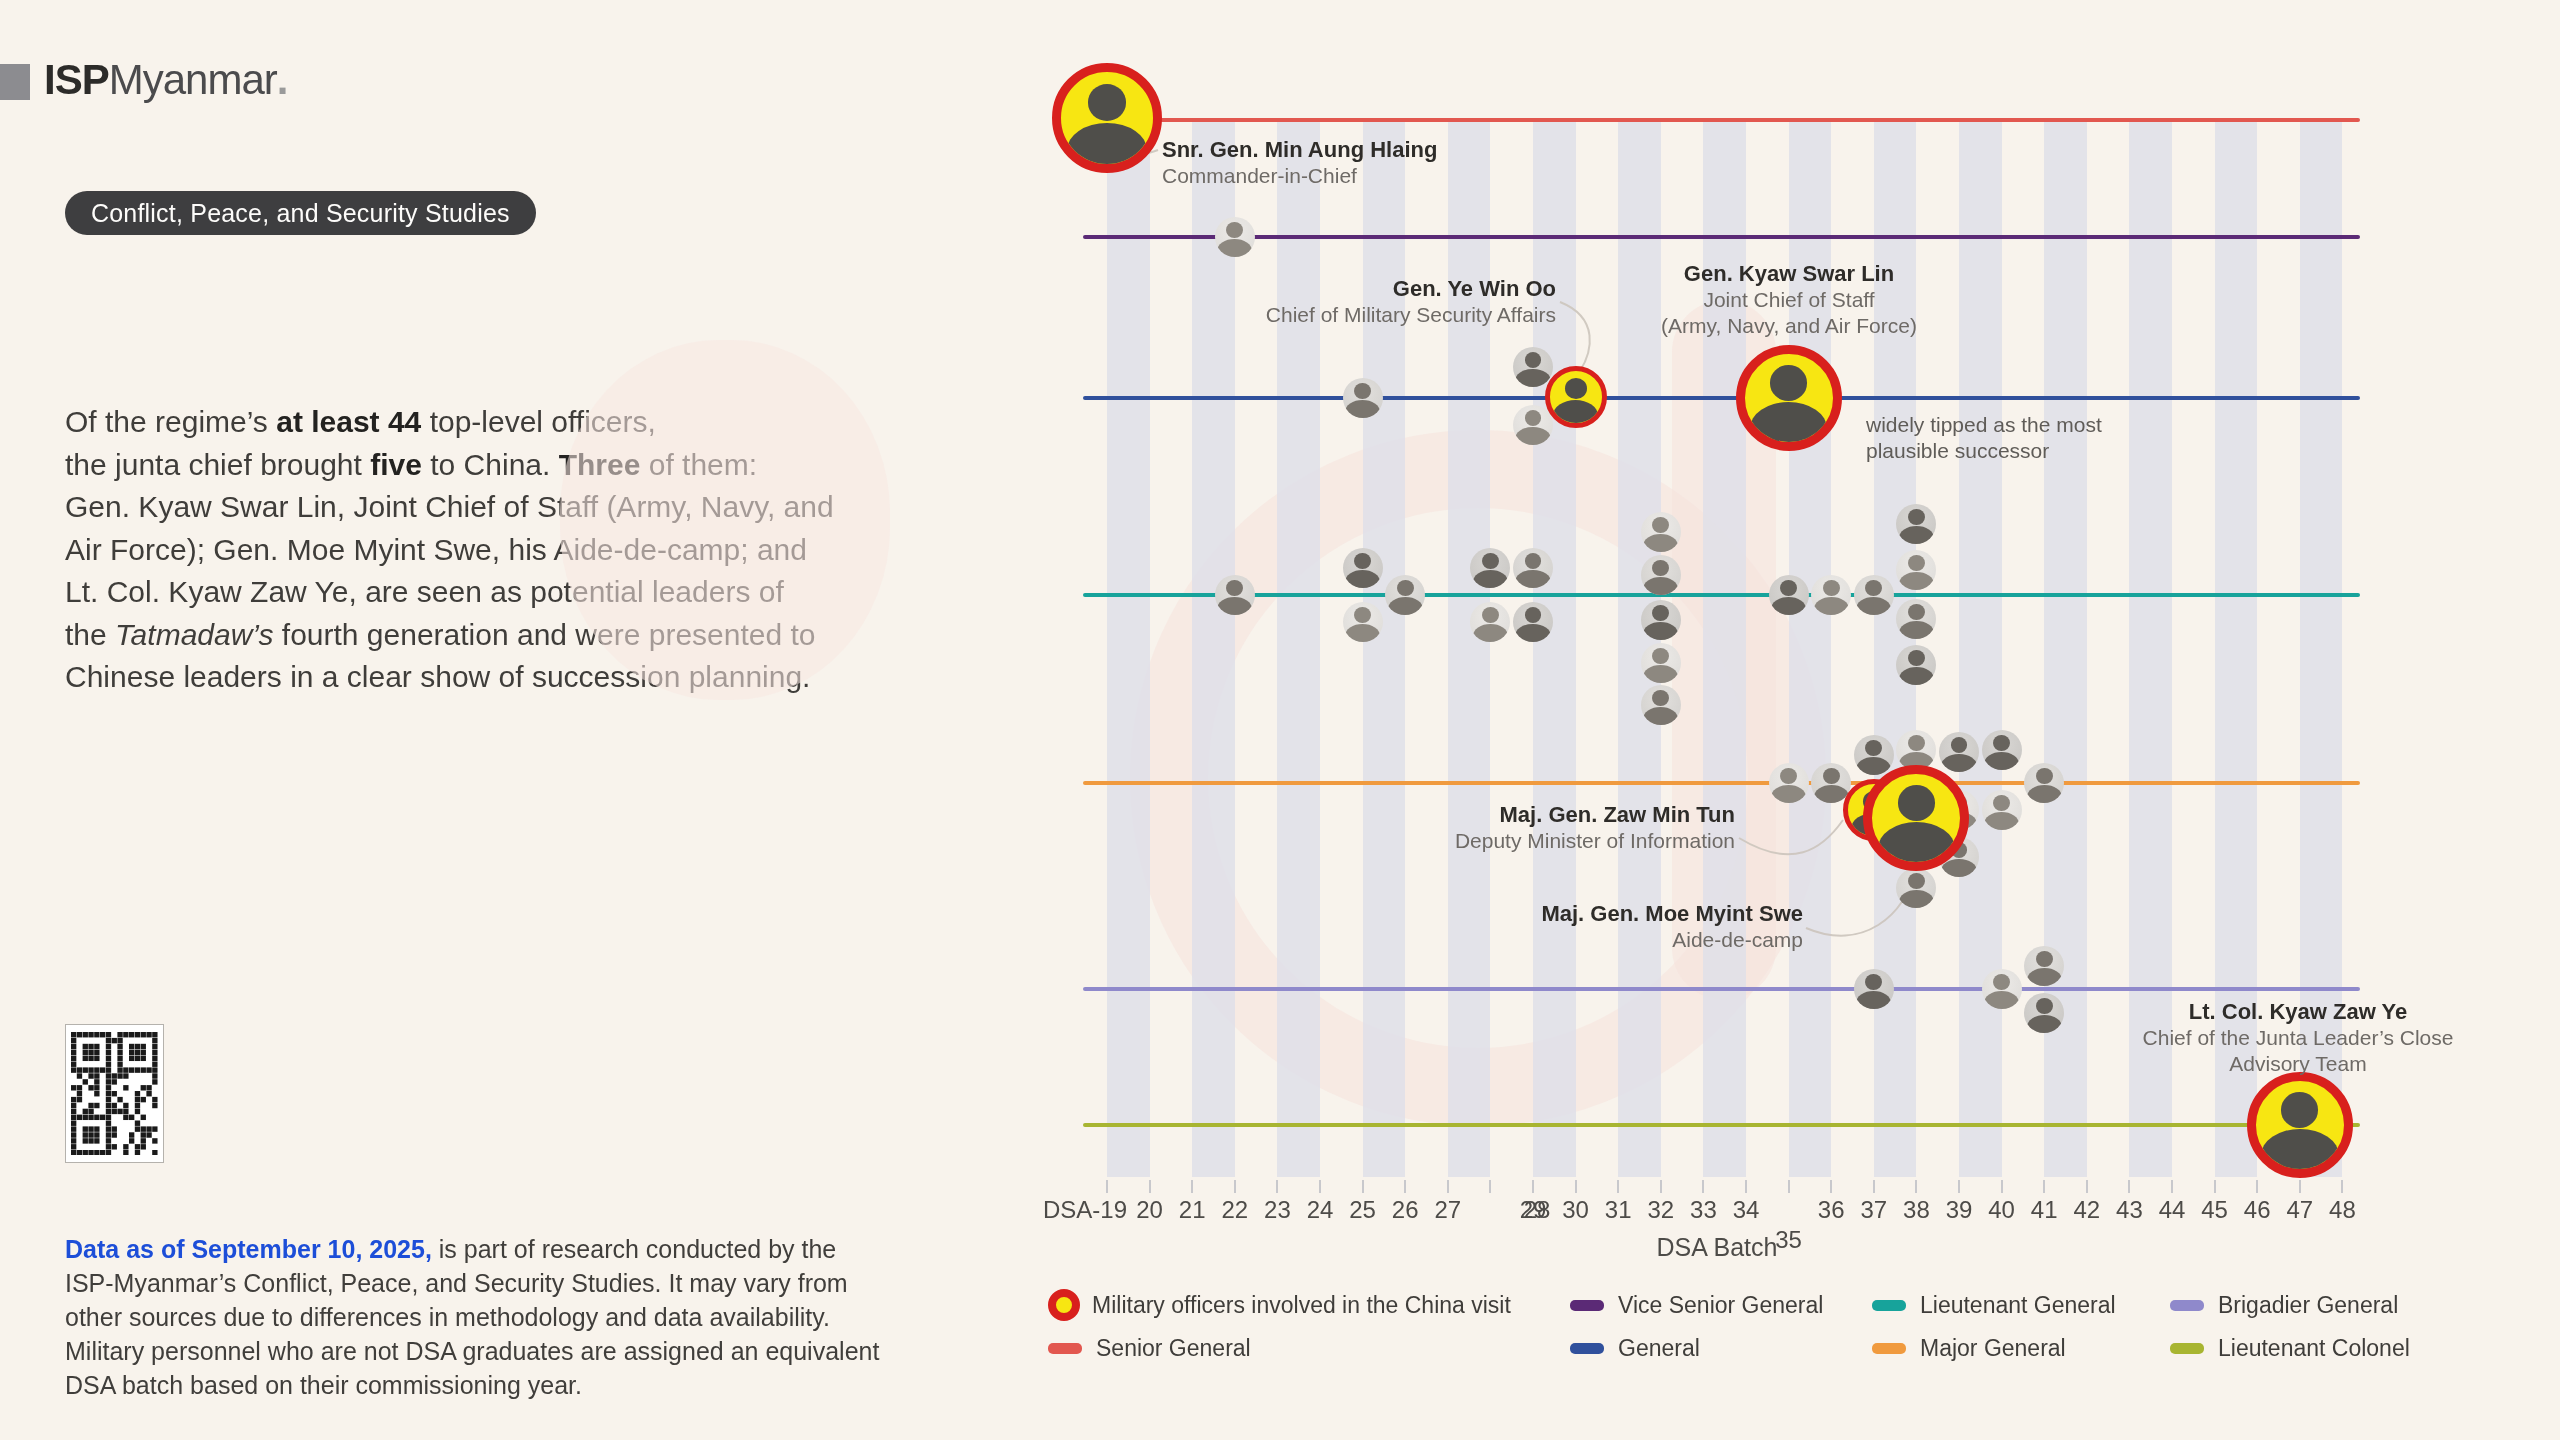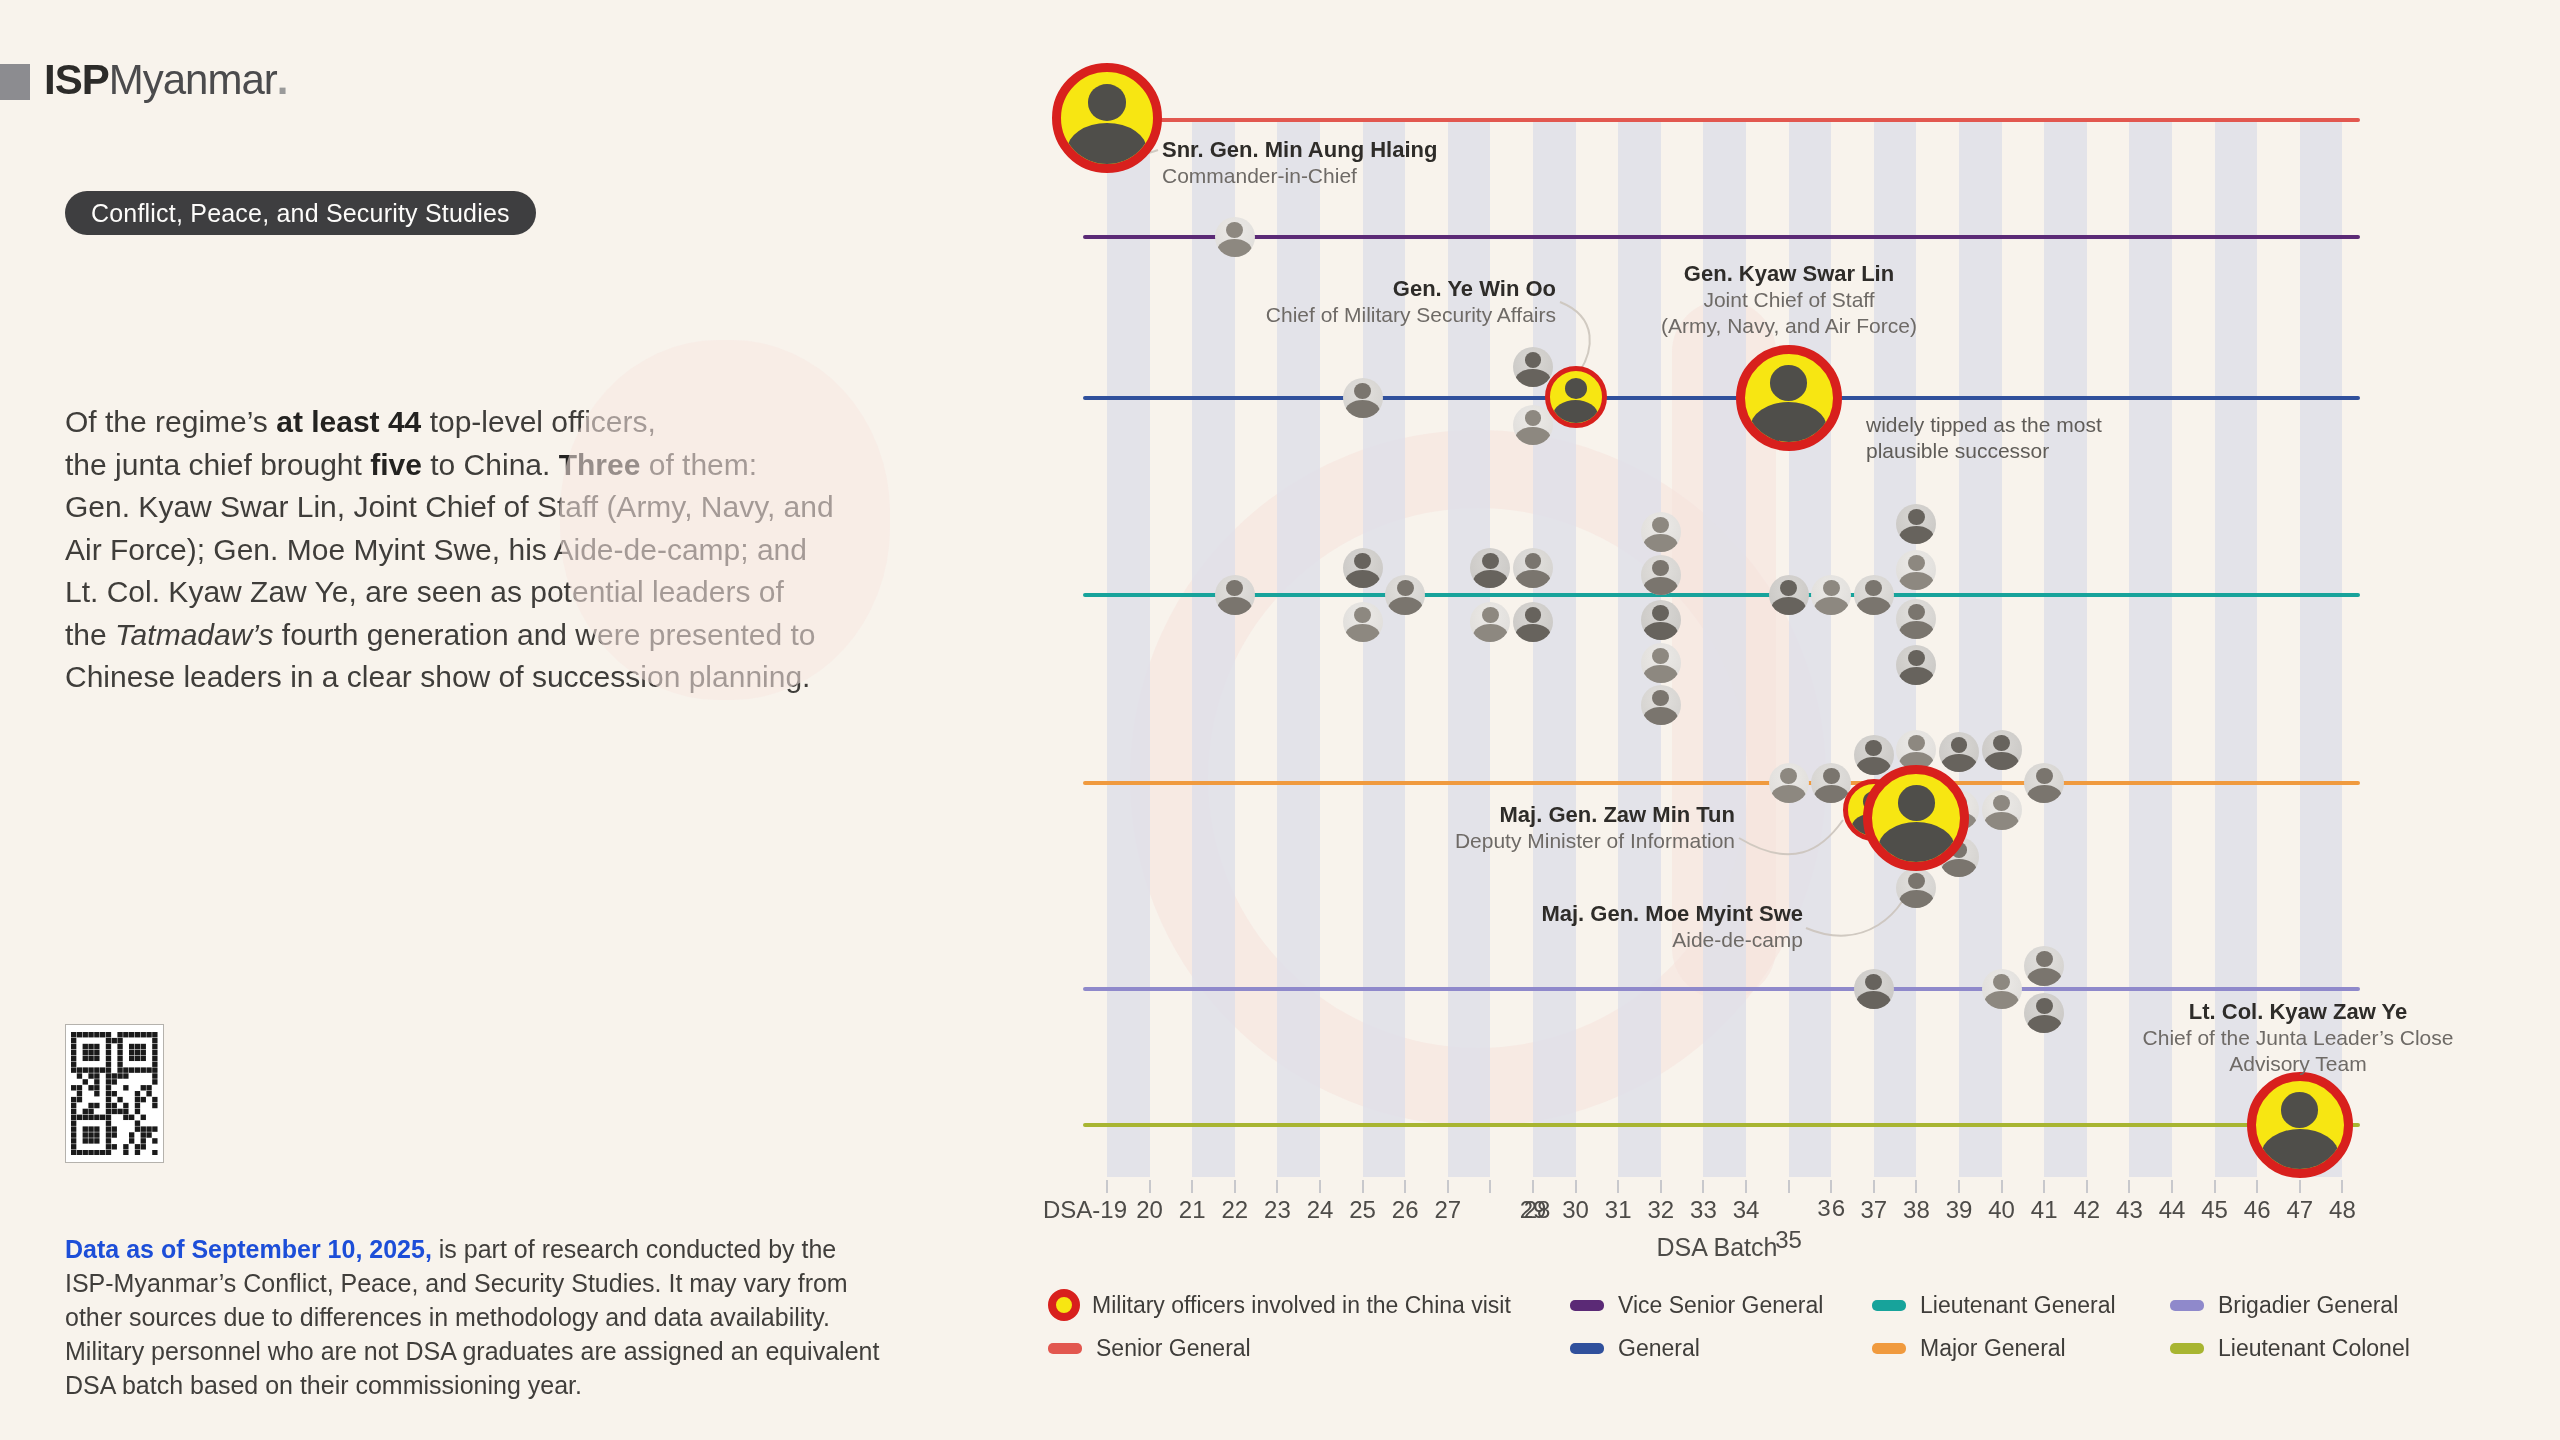--- a/index.html
+++ b/index.html
@@ -320,21 +320,21 @@
     <div class="xlab" style="left: 1618.2px; top: 1196px;">31</div>
     <div class="tick" style="left: 1659.8px; top: 1180px;"></div>
     <div class="xlab" style="left: 1660.8px; top: 1196px;">32</div>
     <div class="tick" style="left: 1702.4px; top: 1180px;"></div>
     <div class="xlab" style="left: 1703.4px; top: 1196px;">33</div>
     <div class="tick" style="left: 1745px; top: 1180px;"></div>
     <div class="xlab" style="left: 1746px; top: 1196px;">34</div>
     <div class="tick" style="left: 1787.6px; top: 1180px;"></div>
     <div class="xlab" style="left: 1788.6px; top: 1226px;">35</div>
     <div class="tick" style="left: 1830.2px; top: 1180px;"></div>
-    <div class="xlab" style="left: 1831.2px; top: 1196px; font-family: Liberation Mono, monospace;">36</div>
+    <div class="xlab" style="left: 1831.2px; top: 1196px;">36</div>
     <div class="tick" style="left: 1872.8px; top: 1180px;"></div>
     <div class="xlab" style="left: 1873.8px; top: 1196px;">37</div>
     <div class="tick" style="left: 1915.4px; top: 1180px;"></div>
     <div class="xlab" style="left: 1916.4px; top: 1196px;">38</div>
     <div class="tick" style="left: 1958px; top: 1180px;"></div>
     <div class="xlab" style="left: 1959px; top: 1196px;">39</div>
     <div class="tick" style="left: 2000.6px; top: 1180px;"></div>
     <div class="xlab" style="left: 2001.6px; top: 1196px;">40</div>
     <div class="tick" style="left: 2043.2px; top: 1180px;"></div>
     <div class="xlab" style="left: 2044.2px; top: 1196px;">41</div>

